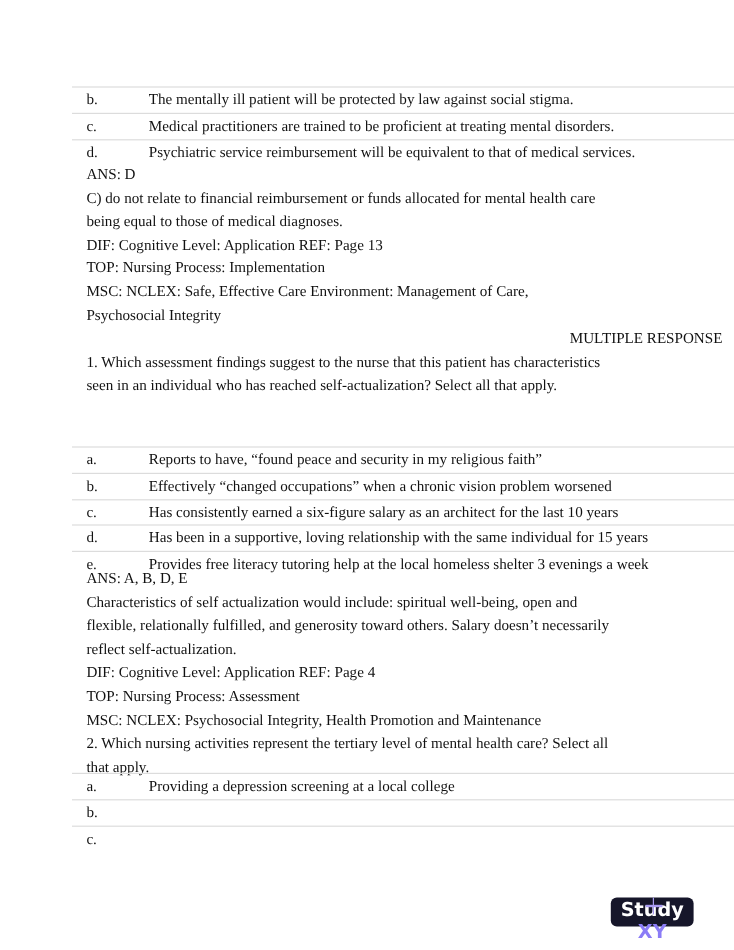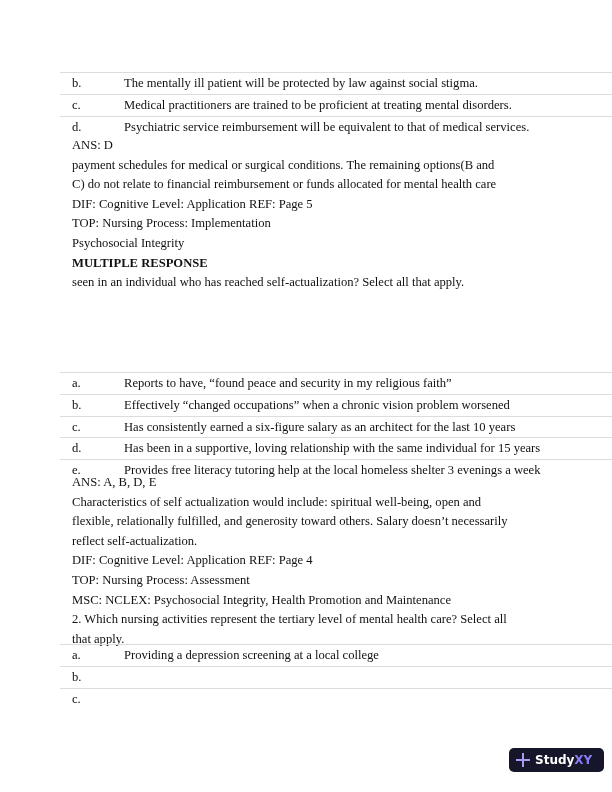--- a/index.html
+++ b/index.html
@@ -8,25 +8,25 @@
     font-family:"Liberation Serif", "DejaVu Serif", serif; color:#111;
     font-size:12.6px;
   }
   .page { position:absolute; left:0; top:0; width:612px; height:792px; }
   .block { position:absolute; left:72px; width:530px; }
   .line { height:19.6px; line-height:19.6px; white-space:nowrap; }
   .opt-table { position:absolute; left:60px; right:0; }
   .opt-row { position:relative; height:20.8px; line-height:20.8px; border-top:1px solid #dcdcdc; white-space:nowrap; }
   .opt-row .letter { position:absolute; left:12px; }
   .opt-row .text { position:absolute; left:64px; }
-  .bold { font-weight:bold; }
+  .bold { font-weight:normal;text-align:right; }
   .logo {
-    position:absolute; left:509px; top:748px; width:95px; height:24px;
+    position:absolute; left:509px; top:748px; width:69px; height:24px;
     background:#16162a; border-radius:5px; display:flex; align-items:center;
-    font-family:"DejaVu Sans", "Liberation Sans", sans-serif; font-weight:bold; font-size:12px;
+    font-family:"DejaVu Sans", "Liberation Sans", sans-serif; font-weight:bold; font-size:16px;flex-direction:column;
   }
   .logo .plus { position:relative; width:14px; height:14px; margin-left:7px; margin-right:5px; }
   .logo .plus:before, .logo .plus:after { content:""; position:absolute; background:#a99bf2; }
   .logo .plus:before { left:6px; top:0; width:1.5px; height:14px; }
   .logo .plus:after { left:0; top:6px; width:14px; height:1.5px; }
   .logo .study { color:#ffffff; }
   .logo .xy { color:#8b7cf6; }
 </style>
 </head>
 <body>
@@ -43,26 +43,28 @@
         <span class="text">Medical practitioners are trained to be proficient at treating mental disorders.</span>
       </div>
     <div class="opt-row">
         <span class="letter">d.</span>
         <span class="text">Psychiatric service reimbursement will be equivalent to that of medical services.</span>
       </div>
   </div>
 
   <div class="block" style="top:136px;">
     <div class="line">ANS: D</div>
-    <div class="line">payment schedules for medical or surgical conditions. The remaining options(B and</div>
     <div class="line">C) do not relate to financial reimbursement or funds allocated for mental health care</div>
-    <div class="line">DIF: Cognitive Level: Application REF: Page 5</div>
+    <div class="line">being equal to those of medical diagnoses.</div>
+    <div class="line">DIF: Cognitive Level: Application REF: Page 13</div>
     <div class="line">TOP: Nursing Process: Implementation</div>
+    <div class="line">MSC: NCLEX: Safe, Effective Care Environment: Management of Care,</div>
     <div class="line">Psychosocial Integrity</div>
     <div class="line bold">MULTIPLE RESPONSE</div>
+    <div class="line">1. Which assessment findings suggest to the nurse that this patient has characteristics</div>
     <div class="line">seen in an individual who has reached self-actualization? Select all that apply.</div>
   </div>
 
   <div class="opt-table" style="top:372px;">
     <div class="opt-row">
         <span class="letter">a.</span>
         <span class="text">Reports to have, “found peace and security in my religious faith”</span>
       </div>
     <div class="opt-row">
         <span class="letter">b.</span>

